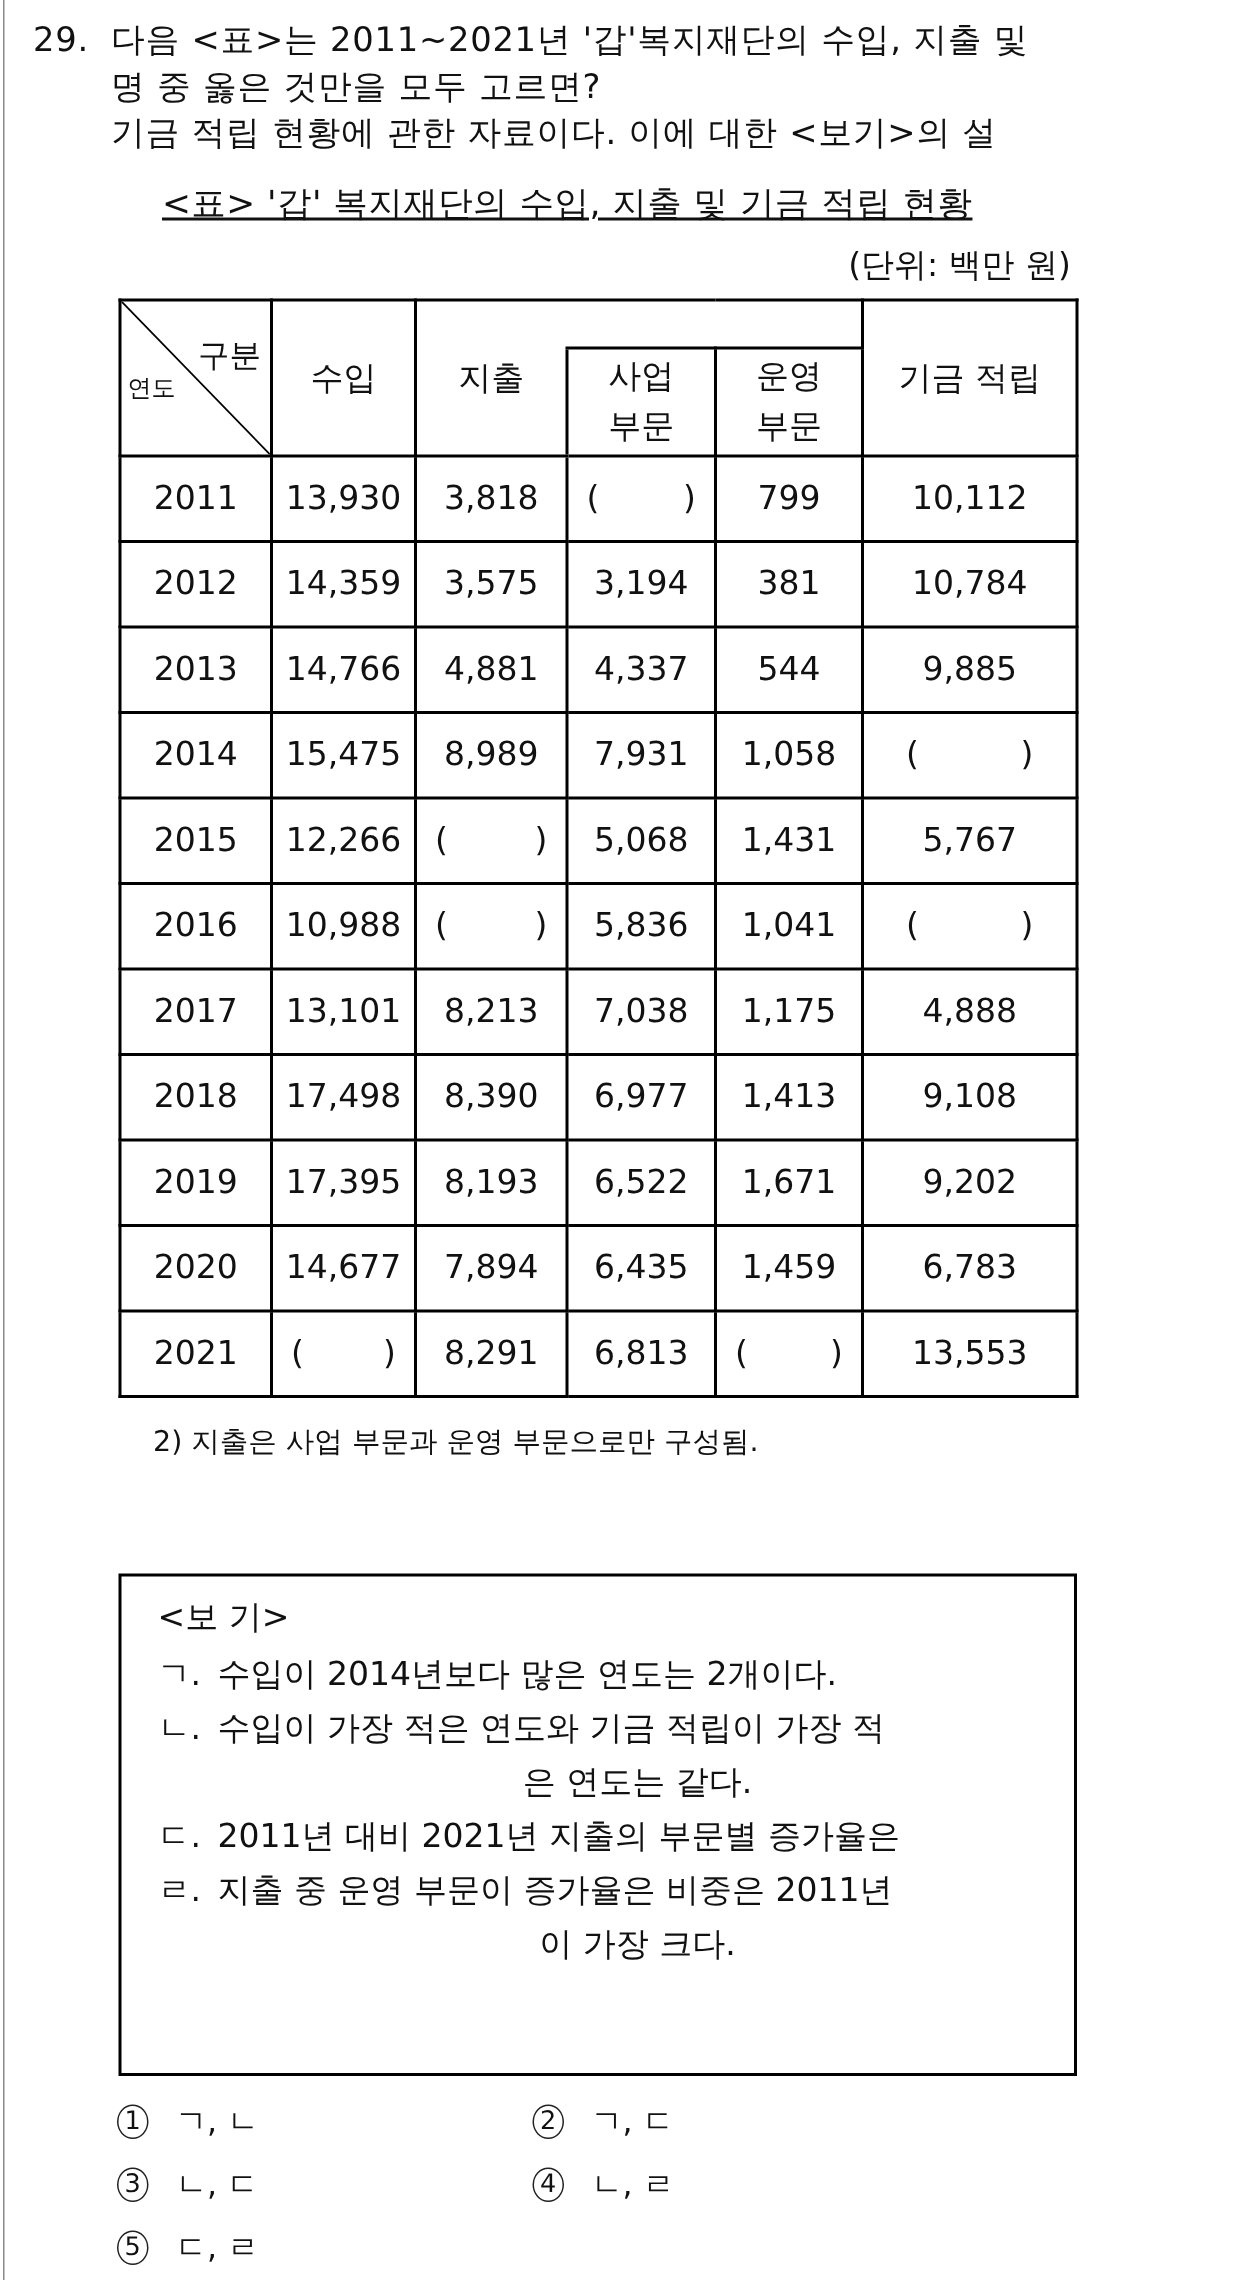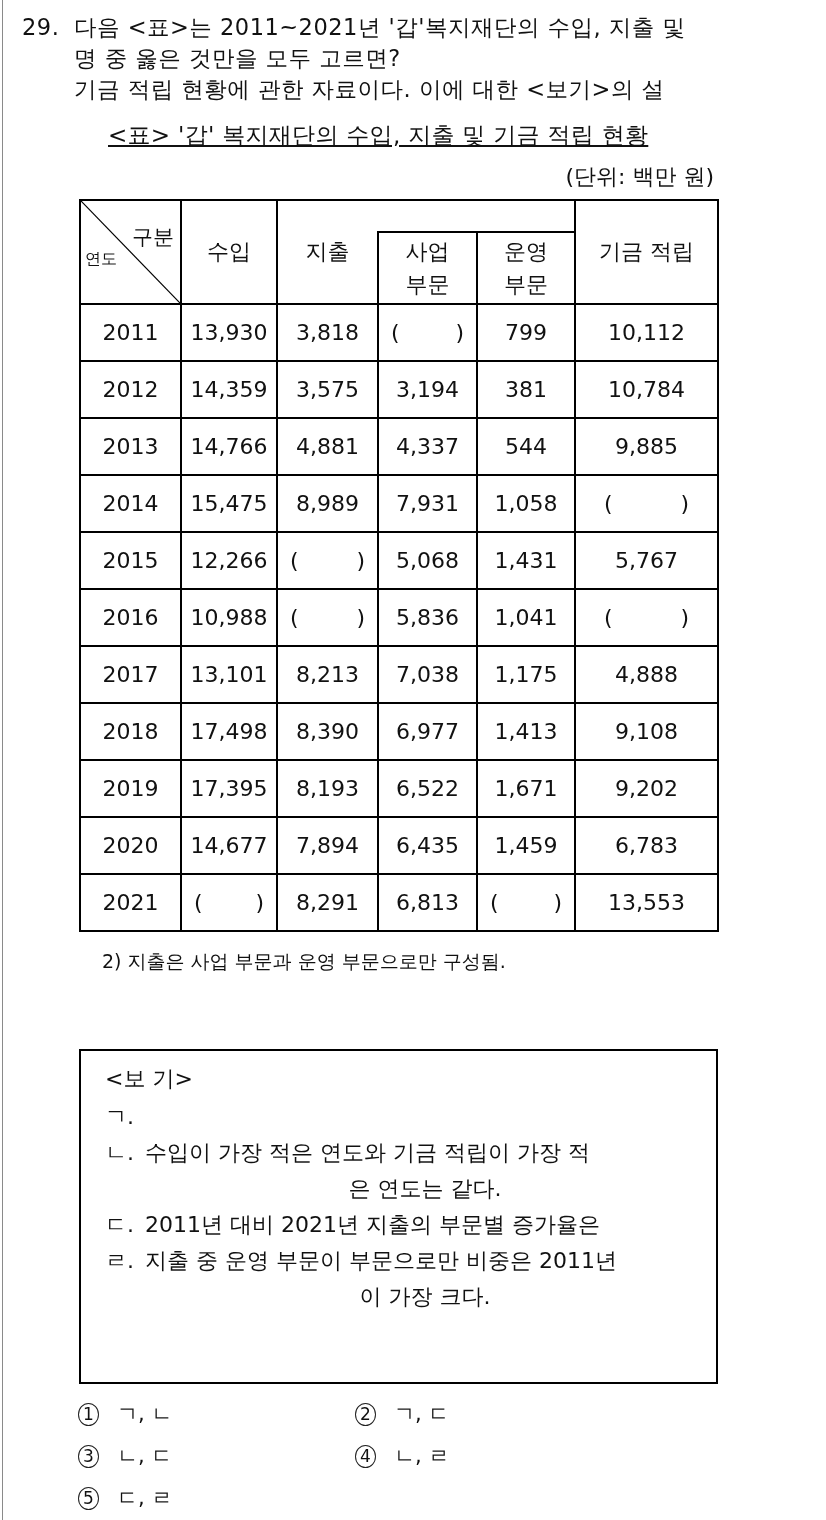--- a/index.html
+++ b/index.html
@@ -231,39 +231,40 @@
 <div class="notes">
   <div class="n2">2) 지출은 사업 부문과 운영 부문으로만 구성됨.</div>
 </div>
 
 <div class="bogi">
   <div class="title">&lt;보  기&gt;</div>
   <div class="items">
     <div>
       <div class="item">
           <span class="lab">ㄱ.</span>
+          <span class="txt">수입이 2014년보다 많은 연도는 2개이다.</span>
         </div>
     </div>
     <div>
       <div class="item">
           <span class="lab">ㄴ.</span>
           <span class="txt">수입이 가장 적은 연도와 기금 적립이 가장 적</span>
         </div>
       <div class="cont">은 연도는 같다.</div>
     </div>
     <div>
       <div class="item">
           <span class="lab">ㄷ.</span>
           <span class="txt">2011년 대비 2021년 지출의 부문별 증가율은</span>
         </div>
     </div>
     <div>
       <div class="item">
           <span class="lab">ㄹ.</span>
-          <span class="txt">지출 중 운영 부문이 부문으로만 비중은 2011년</span>
+          <span class="txt">지출 중 운영 부문이 증가율은 비중은 2011년</span>
         </div>
       <div class="cont">이 가장 크다.</div>
     </div>
   </div>
 </div>
 
 <div class="choices">
   <div class="choice" style="left:0;top:0;">
     <span class="circ">1</span>
       <span>ㄱ, ㄴ</span>

